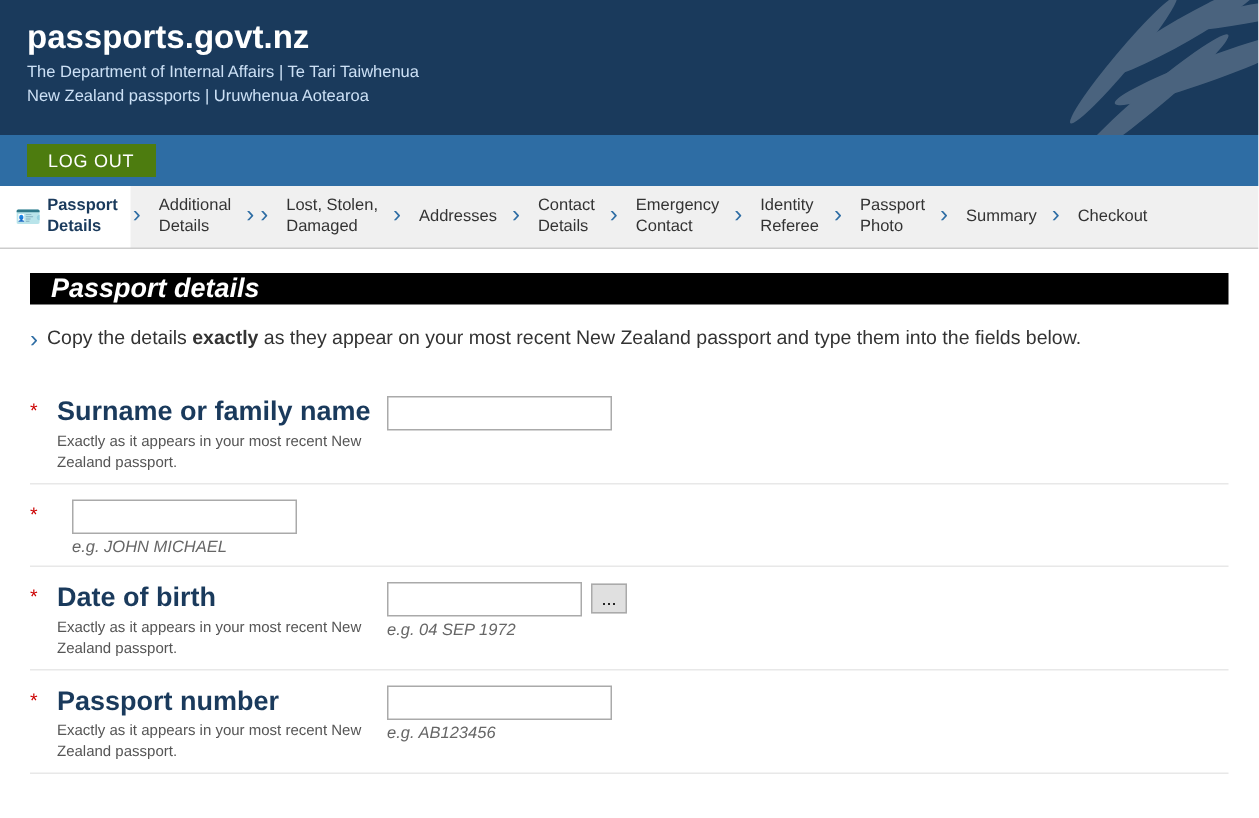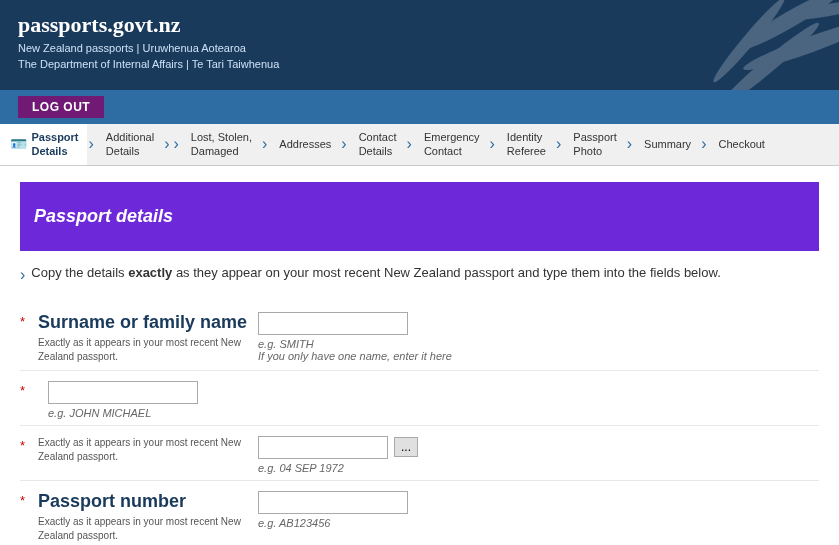--- a/index.html
+++ b/index.html
@@ -18,21 +18,20 @@
       top: -10px; right: -20px;
       width: 350px; height: 110px;
       opacity: 0.3;
     }
     .site-title {
       color: #fff;
       font-size: 22px;
       font-weight: bold;
       position: relative;
       z-index: 2;
-      font-family: Liberation Serif, serif;
     }
     .site-subtitle {
       color: #cce0f5;
       font-size: 11px;
       margin-top: 4px;
       position: relative;
       z-index: 2;
     }
 
     
@@ -44,27 +43,27 @@
       padding: 6px 18px;
     }
     .top-bar-title {
       color: #fff;
       font-size: 13px;
       font-weight: bold;
       text-transform: uppercase;
       letter-spacing: 1px;
     }
     .logout-btn {
-      background: #701a75;
+      background: #4d7c0f;
       color: #fff;
       border: none;
       padding: 4px 14px;
       font-size: 12px;
       cursor: pointer;
-      font-weight: bold;
+      font-weight: normal;
       letter-spacing: 0.5px;
     }
 
     
     .breadcrumb-nav {
       background: #f0f0f0;
       border-bottom: 1px solid #ccc;
       display: flex;
       align-items: stretch;
       padding: 0;
@@ -101,26 +100,26 @@
       font-size: 11px;
       line-height: 1.3;
     }
 
     
     .main-content {
       padding: 16px 20px;
       background: #fff;
     }
     .page-title-bar {
-      background: #6d28d9;
+      background: #000000;
       color: #fff;
       font-size: 18px;
       font-style: italic;
       font-weight: bold;
-      padding: 24px 14px;
+      padding: 0 14px;
       margin-bottom: 14px;
       border-radius: 0;
     }
 
     
     .info-box {
       display: flex;
       align-items: flex-start;
       margin-bottom: 18px;
     }
@@ -210,22 +209,22 @@
   <svg class="header-fern" viewBox="0 0 350 110" xmlns="http://www.w3.org/2000/svg">
     <g fill="white" opacity="0.7">
       <ellipse cx="280" cy="30" rx="60" ry="8" transform="rotate(-30 280 30)"></ellipse>
       <ellipse cx="300" cy="55" rx="70" ry="8" transform="rotate(-20 300 55)"></ellipse>
       <ellipse cx="260" cy="75" rx="65" ry="7" transform="rotate(-40 260 75)"></ellipse>
       <ellipse cx="320" cy="20" rx="50" ry="6" transform="rotate(-10 320 20)"></ellipse>
       <ellipse cx="240" cy="50" rx="55" ry="6" transform="rotate(-50 240 50)"></ellipse>
     </g>
   </svg>
   <div class="site-title">passports.govt.nz</div>
+  <div class="site-subtitle">The Department of Internal Affairs  |  Te Tari Taiwhenua</div>
   <div class="site-subtitle">New Zealand passports  |  Uruwhenua Aotearoa</div>
-  <div class="site-subtitle">The Department of Internal Affairs  |  Te Tari Taiwhenua</div>
 </div>
 
 <div class="top-bar">
   <button class="logout-btn">LOG OUT</button>
 </div>
 
 <div class="breadcrumb-nav">
   <div class="breadcrumb-item active">
     <span class="bc-icon">🪪</span>
     <span class="bc-label">Passport<br>Details</span>
@@ -285,37 +284,37 @@
     <div class="field-row">
       <span class="required-star">*</span>
       <div class="field-label-col">
         <div class="field-label">Surname or family name</div>
         <div class="field-sublabel">Exactly as it appears in your most recent New Zealand passport.</div>
       </div>
       <div class="field-input-col">
         <div class="field-input-row">
           <input type="text" value="" style="">
         </div>
-        <div class="field-example">e.g. SMITH<br>If you only have one name, enter it here</div>
       </div>
     </div>
 
     <div class="field-row">
       <span class="required-star">*</span>
       <div class="field-input-col">
         <div class="field-input-row">
           <input type="text" value="" style="">
         </div>
         <div class="field-example">e.g. JOHN MICHAEL</div>
       </div>
     </div>
 
     <div class="field-row">
       <span class="required-star">*</span>
       <div class="field-label-col">
+        <div class="field-label">Date of birth</div>
         <div class="field-sublabel">Exactly as it appears in your most recent New Zealand passport.</div>
       </div>
       <div class="field-input-col">
         <div class="field-input-row">
           <input type="text" class="dob-field" value="" style="">
           <button class="browse-btn">...</button>
         </div>
         <div class="field-example">e.g. 04 SEP 1972</div>
       </div>
     </div>

